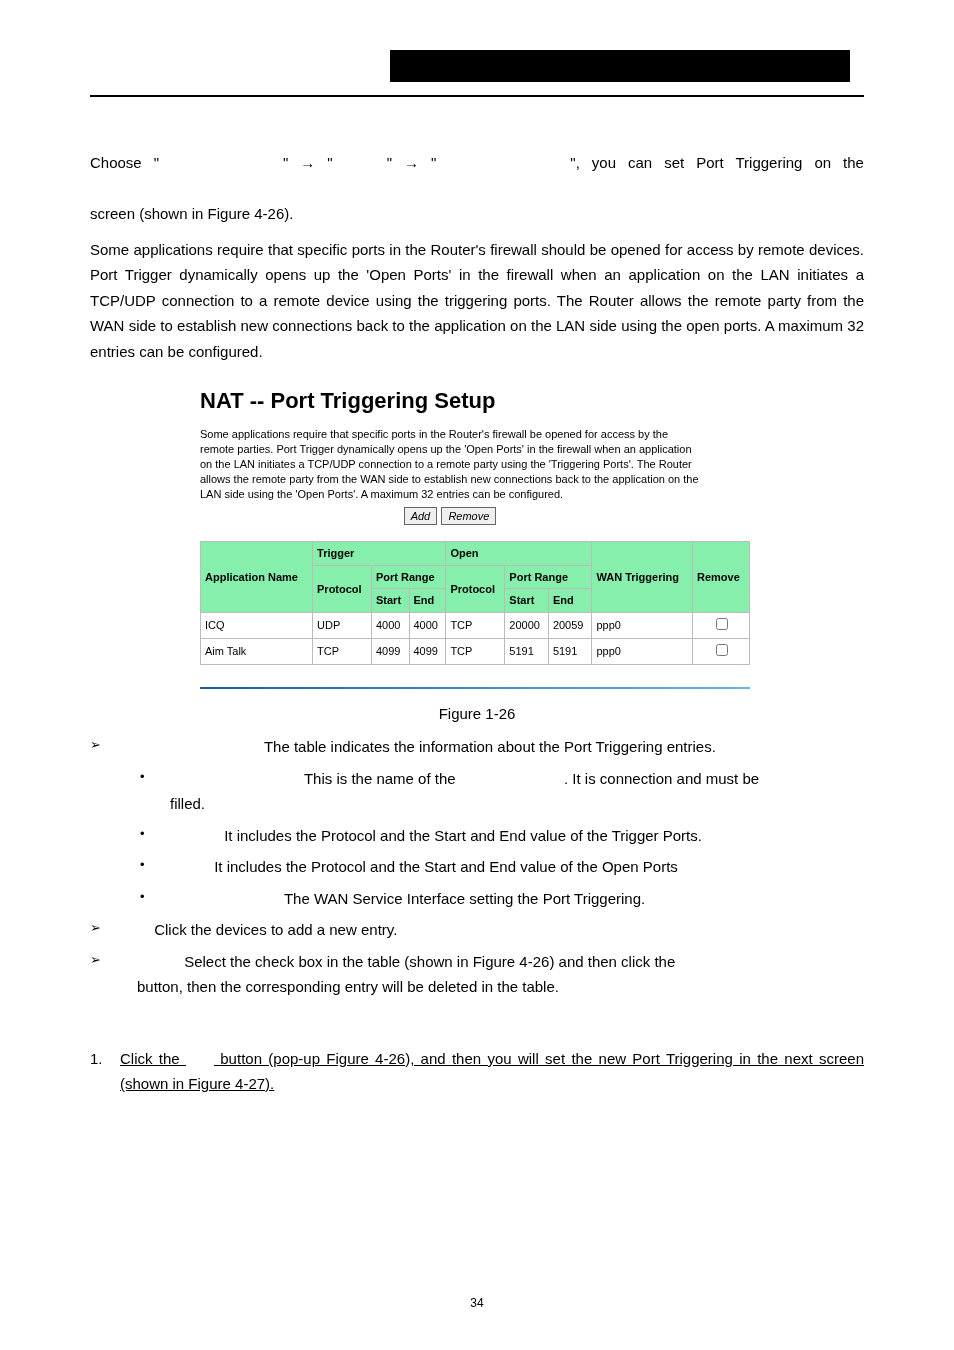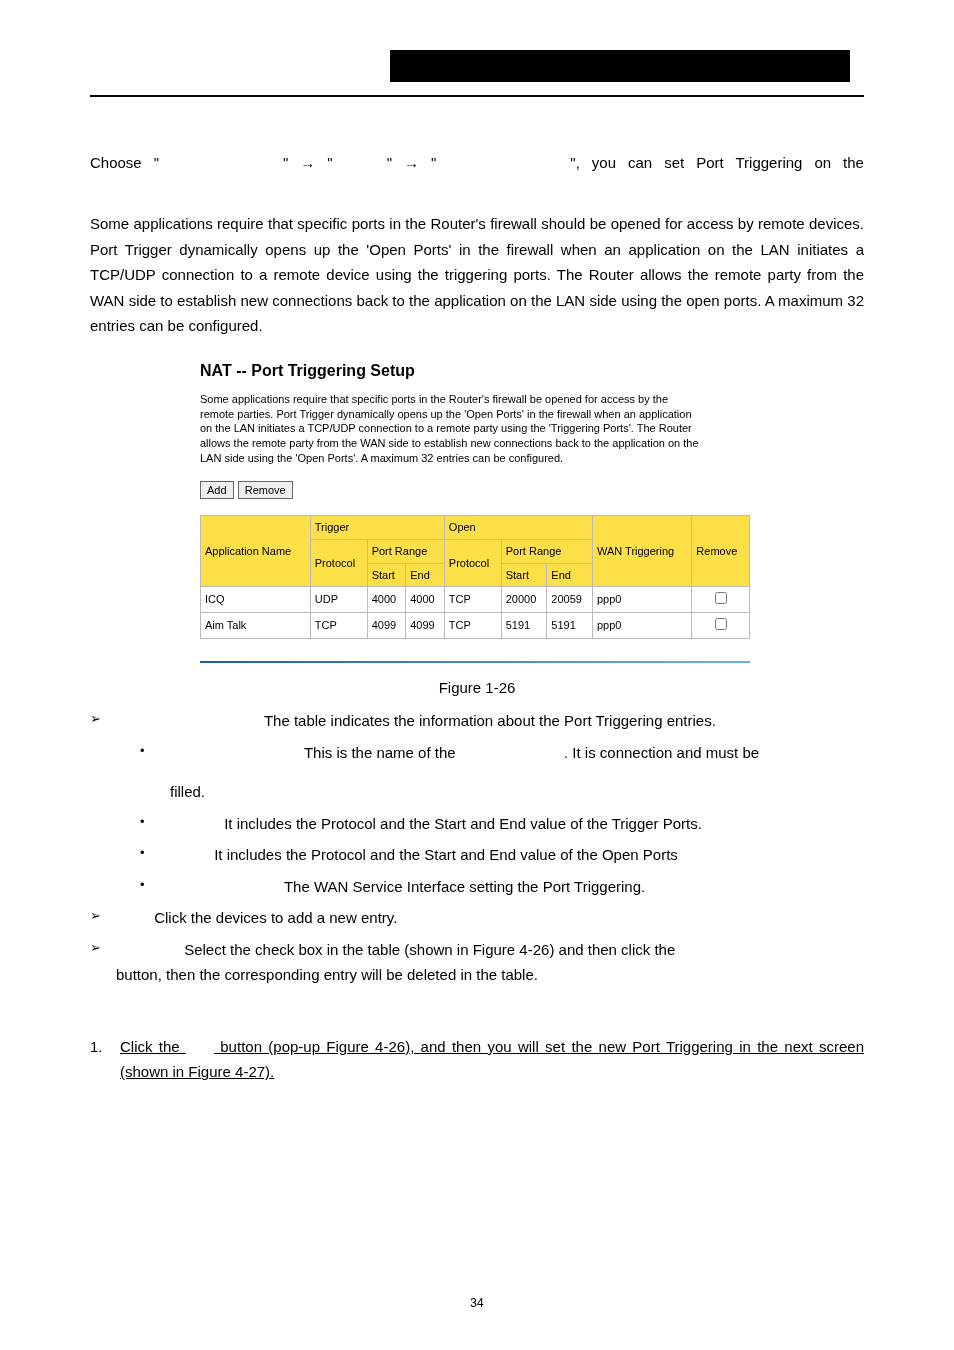--- a/index.html
+++ b/index.html
@@ -44,34 +44,35 @@
     font-family: Arial, sans-serif;
   }
   .figure-wrap {
     margin-top: 15px;
     text-align: left;
     margin-left: 110px;
   }
   .fig-title {
     font-family: Arial, sans-serif;
     font-weight: bold;
-    font-size: 16px;
+    font-size: 22px;
     color: #000;
     margin-top: 18px;
   }
   .fig-desc {
     font-size: 11px;
     color: #000;
     width: 500px;
     line-height: 1.35;
     margin-top: 8px;
   }
   .btn-row {
-    margin-top: 10px;
+    text-align: center;
     width: 500px;
+    font-style: italic;
   }
   .btn {
     display: inline-block;
     border: 1px solid #666;
     background: #efefef;
     font-family: Arial, monospace;
     font-size: 11px;
     padding: 0 6px;
     line-height: 16px;
     height: 16px;
@@ -83,22 +84,22 @@
     margin-top: 14px;
     width: 550px;
   }
   .tbl th, .tbl td {
     border: 1px solid #bbb;
     padding: 2px 4px;
     text-align: left;
     vertical-align: middle;
   }
   .tbl th {
-    font-weight: normal;
-    background: #fde047;
+    font-weight: bold;
+    background: #86efac;
   }
   .tbl .cb {
     text-align: center;
   }
   .tbl input[type=checkbox] {
     width: 12px;
     height: 12px;
   }
   .fig-hr {
     width: 550px;
@@ -133,21 +134,21 @@
   .lvl2 .mark {
     width: 30px;
     flex-shrink: 0;
     font-size: 13px;
   }
   .lvl2 .txt {
     flex: 1;
   }
   .lvl2-cont {
     margin-left: 80px;
-    margin-top: 14px;
+    margin-top: 0;
   }
   .ol1 {
     display: flex;
     margin-top: 6px;
   }
   .ol1 .mark {
     width: 30px;
     flex-shrink: 0;
   }
   .ol1 .txt {
@@ -189,20 +190,21 @@
         <span>"</span>
         <span class="arrow">→</span>
         <span>"</span>
         <span style="display:inline-block;width:30px;"></span>
         <span>"</span>
         <span class="arrow">→</span>
         <span>"</span>
         <span style="display:inline-block;width:110px;"></span>
         <span>",  you  can  set  Port  Triggering  on  the</span>
       </div>
+      <div>screen (shown in Figure 4-26).</div>
     </div>
 
     <div class="para">Some applications require that specific ports in the Router's firewall should be opened for access by remote devices. Port Trigger dynamically opens up the 'Open Ports' in the firewall when an application on the LAN initiates a TCP/UDP connection to a remote device using the triggering ports. The Router allows the remote party from the WAN side to establish new connections back to the application on the LAN side using the open ports. A maximum 32 entries can be configured.</div>
 
     <div class="figure-wrap">
       <div class="fig-title">NAT -- Port Triggering Setup</div>
       <div class="fig-desc">Some applications require that specific ports in the Router's firewall be opened for access by the remote parties. Port Trigger dynamically opens up the 'Open Ports' in the firewall when an application on the LAN initiates a TCP/UDP connection to a remote party using the 'Triggering Ports'. The Router allows the remote party from the WAN side to establish new connections back to the application on the LAN side using the 'Open Ports'. A maximum 32 entries can be configured.</div>
       <div class="btn-row">
         <span class="btn">Add</span>
         <span class="btn">Remove</span>
@@ -311,21 +313,21 @@
         </div>
       </div>
 
       <div class="lvl1">
         <div class="mark">➢</div>
         <div class="txt">
           <span style="display:inline-block;width:60px;"></span>
           <span>Select the check box in the table (shown in Figure 4-26) and then click the</span>
         </div>
       </div>
-      <div style="margin-left:26px;">button, then the corresponding entry will be deleted in the table.</div>
+      <div style="margin-left:47px;">button, then the corresponding entry will be deleted in the table.</div>
 
       <div style="height:40px;"></div>
 
       <div class="ol1">
         <div class="mark">1.</div>
         <div class="txt">
           <span>Click  the </span>
           <span style="display:inline-block;width:28px;"></span>
           <span> button  (pop-up  Figure  4-26),  and  then  you  will  set  the  new  Port  Triggering  in the next screen (shown in Figure 4-27).</span>
         </div>

